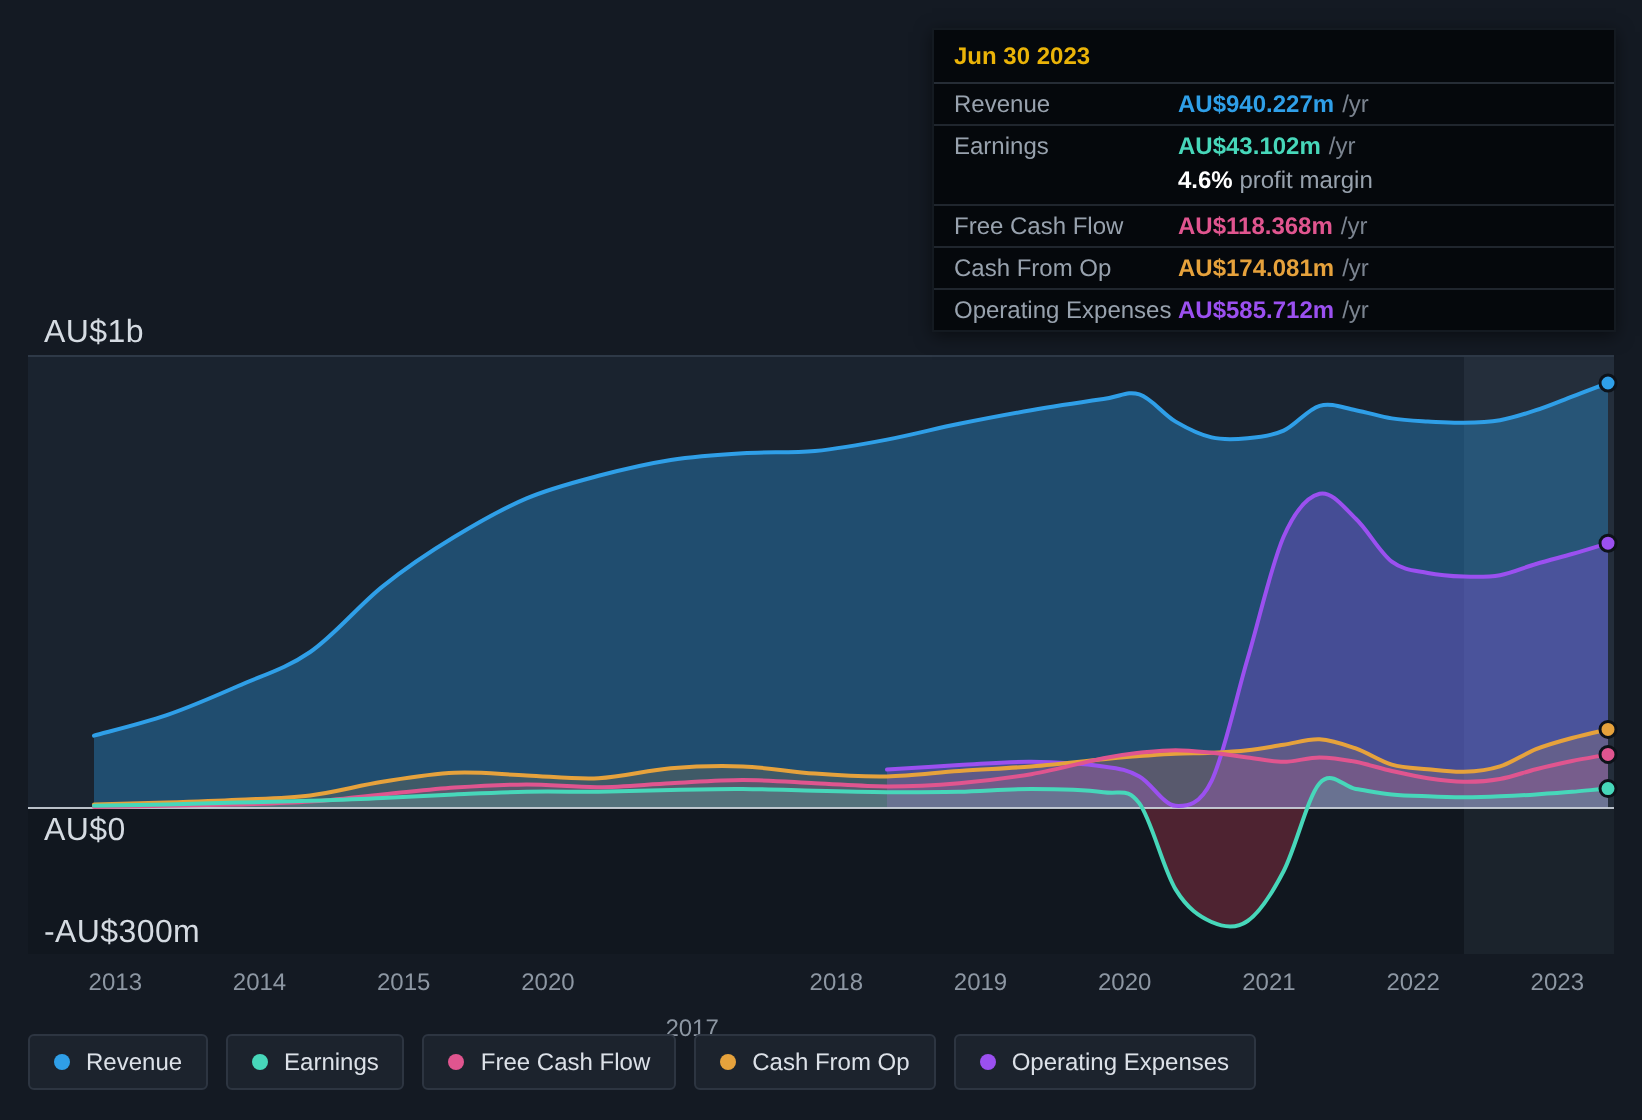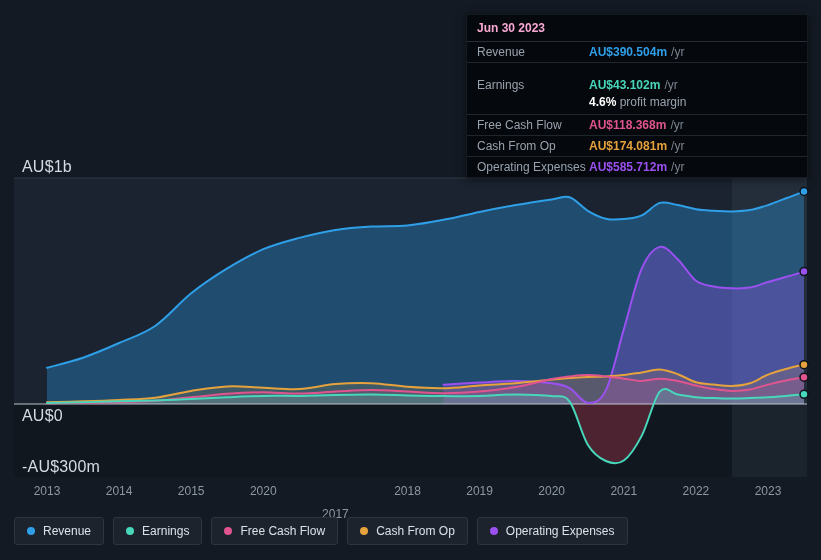--- a/index.html
+++ b/index.html
@@ -9,32 +9,32 @@
     font-family:"Liberation Sans", sans-serif;
     -webkit-font-smoothing:antialiased;
   }
   .stage{position:absolute;inset:0;}
   #chart-svg{position:absolute;left:0;top:0;}
   .ylab{
     position:absolute;left:22px;font-size:16px;color:#d5dbe2;
     letter-spacing:.2px;
   }
   .xlab{
-    position:absolute;top:484px;width:48px;text-align:center;
+    position:absolute;top:484px;width:48px;text-align:right;
     font-size:12px;color:#8d97a3;
   }
   
   .tooltip{
     position:absolute;left:466px;top:14px;width:340px;
     background:#05080c;border:1px solid #141a21;
     font-size:12px;line-height:15px;z-index:6;
     box-shadow:0 2px 8px rgba(0,0,0,.5);
   }
   .tt-header{
-    padding:6px 10px 5px;color:#f9a8d4;font-weight:bold;
+    padding:6px 10px 5px;color:#eab308;font-weight:bold;
     border-bottom:1px solid #262d36;
   }
   .tt-row{display:flex;align-items:baseline;padding:3px 10px 2px;}
   .tt-row + .tt-row, .tt-sub + .tt-row{border-top:1px solid #20262e;}
   .tt-label{color:#98a2ae;width:112px;flex:none;}
   .tt-value{font-weight:bold;}
   .tt-suffix{color:#7b8490;margin-left:4px;}
   .tt-sub{padding:0 10px 4px 122px;}
   .tt-sub-value{color:#ffffff;font-weight:bold;}
   .tt-sub-label{color:#98a2ae;}
@@ -100,26 +100,26 @@
       <div class="xlab" style="left: 599.8px;">2021</div>
       <div class="xlab" style="left: 671.9px;">2022</div>
       <div class="xlab" style="left: 744px;">2023</div>
     </div>
 
   <div class="tooltip">
     <div class="tt-header">Jun 30 2023</div>
     <div id="tt-rows">
         <div class="tt-row">
           <span class="tt-label">Revenue</span>
-          <span class="tt-value" style="color: rgb(47, 159, 232);">AU$390.504m</span>
+          <span class="tt-value" style="color: rgb(47, 159, 232);">AU$940.227m</span>
           <span class="tt-suffix">/yr</span>
         </div>
         <div class="tt-row">
           <span class="tt-label">Earnings</span>
-          <span class="tt-value" style="color: rgb(71, 215, 186); margin-top: 12px;">AU$43.102m</span>
+          <span class="tt-value" style="color: rgb(71, 215, 186);">AU$43.102m</span>
           <span class="tt-suffix">/yr</span>
         </div>
         <div class="tt-sub"><span class="tt-sub-value">4.6%</span><span class="tt-sub-label"> profit margin</span></div>
         <div class="tt-row">
           <span class="tt-label">Free Cash Flow</span>
           <span class="tt-value" style="color: rgb(224, 85, 143);">AU$118.368m</span>
           <span class="tt-suffix">/yr</span>
         </div>
         <div class="tt-row">
           <span class="tt-label">Cash From Op</span>

